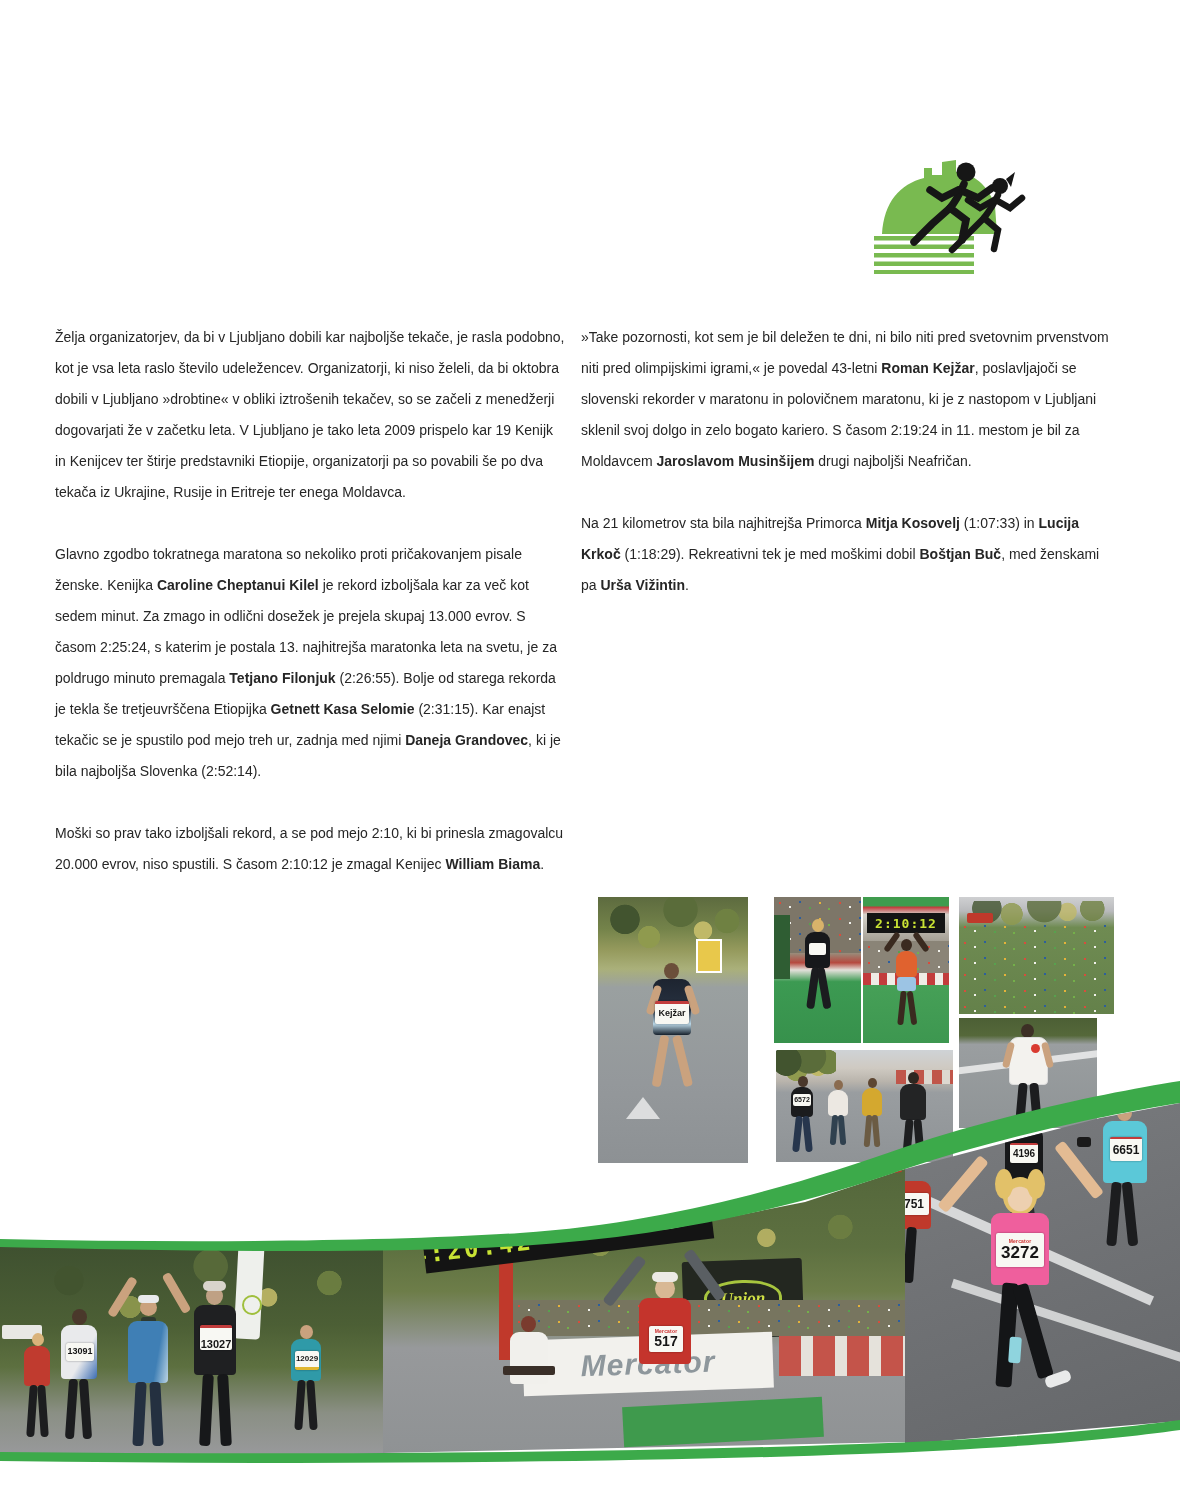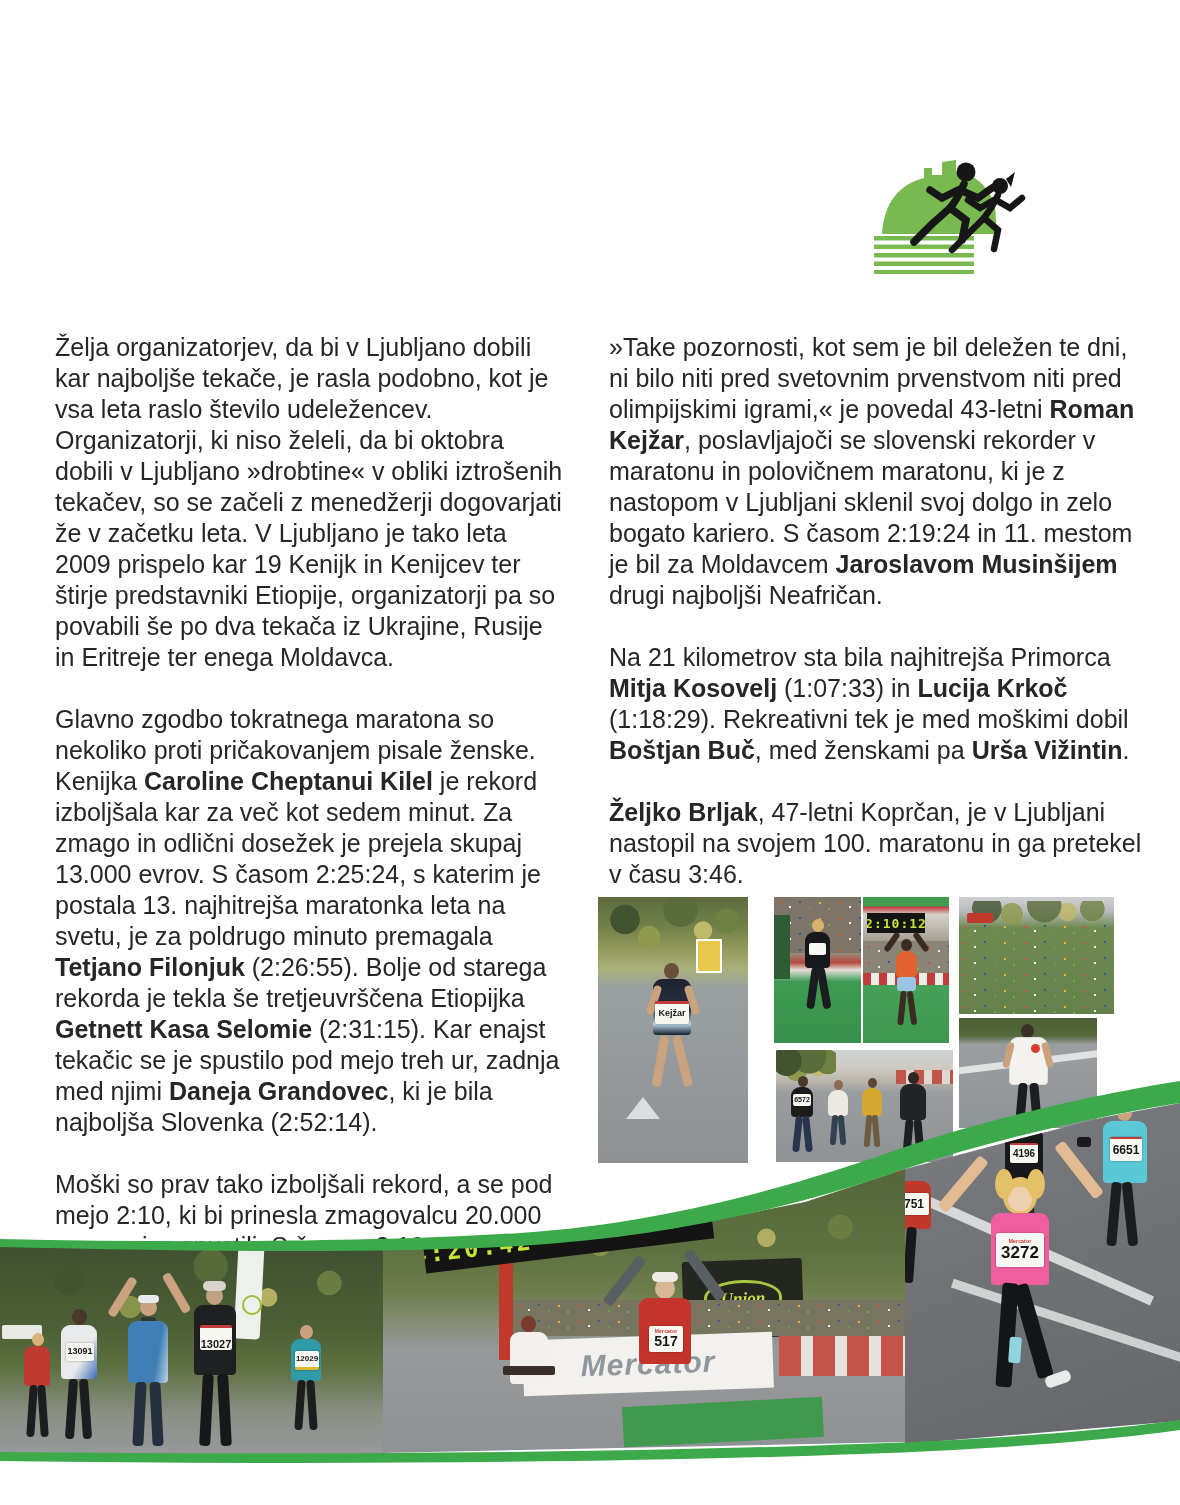--- a/index.html
+++ b/index.html
@@ -7,23 +7,23 @@
   .page{ position:relative; width:1180px; height:1505px; background:#fff; overflow:hidden;
          font-family:"Liberation Sans","DejaVu Sans",sans-serif; color:var(--ink); }
 
   
   .title{ position:absolute; top:64px; left:0; width:1180px; text-align:center;
           font-weight:bold; color:var(--green); font-size:50px; line-height:70px; letter-spacing:-1px; }
   .title div{ white-space:nowrap; }
   .logo{ position:absolute; left:872px; top:146px; width:168px; height:128px; }
 
   
-  .columns{ position:absolute; top:332px; left:55px; width:1078px;
-            display:grid; grid-template-columns:512px 533px; column-gap:42px;
-            font-size:25px; line-height:31px; }
+  .columns{ position:absolute; top:322px; left:55px; width:1078px;
+            display:grid; grid-template-columns:512px 533px; column-gap:14px;
+            font-size:14px; line-height:31px; }
   .para{ margin:0 0 31px 0; }
   .para b{ font-weight:bold; }
 
   
   .ph{ position:absolute; overflow:hidden; }
   .abs{ position:absolute; }
   .torso{ position:absolute; border-radius:9px 9px 4px 4px; }
   .head{ position:absolute; border-radius:50%; }
   .limb{ position:absolute; border-radius:4px; }
   .bib{ position:absolute; background:#f8f8f3; color:#161616; font-weight:bold; text-align:center;
@@ -87,21 +87,20 @@
 
   <div class="columns">
     <div id="col-left">
         <p class="para"><span>Želja organizatorjev, da bi v Ljubljano dobili kar najboljše tekače, je rasla podobno, kot je vsa leta raslo število udeležencev. Organizatorji, ki niso želeli, da bi oktobra dobili v Ljubljano »drobtine« v obliki iztrošenih tekačev, so se začeli z menedžerji dogovarjati že v začetku leta. V Ljubljano je tako leta 2009 prispelo kar 19 Kenijk in Kenijcev ter štirje predstavniki Etiopije, organizatorji pa so povabili še po dva tekača iz Ukrajine, Rusije in Eritreje ter enega Moldavca.</span></p>
         <p class="para"><span>Glavno zgodbo tokratnega maratona so nekoliko proti pričakovanjem pisale ženske. Kenijka </span><b>Caroline Cheptanui Kilel</b><span> je rekord izboljšala kar za več kot sedem minut. Za zmago in odlični dosežek je prejela skupaj 13.000 evrov. S časom 2:25:24, s katerim je postala 13. najhitrejša maratonka leta na svetu, je za poldrugo minuto premagala </span><b>Tetjano Filonjuk</b><span> (2:26:55). Bolje od starega rekorda je tekla še tretjeuvrščena Etiopijka </span><b>Getnett Kasa Selomie</b><span> (2:31:15). Kar enajst tekačic se je spustilo pod mejo treh ur, zadnja med njimi </span><b>Daneja Grandovec</b><span>, ki je bila najboljša Slovenka (2:52:14).</span></p>
         <p class="para"><span>Moški so prav tako izboljšali rekord, a se pod mejo 2:10, ki bi prinesla zmagovalcu 20.000 evrov, niso spustili. S časom 2:10:12 je zmagal Kenijec </span><b>William Biama</b><span>.</span></p>
       </div>
     <div id="col-right">
         <p class="para"><span>»Take pozornosti, kot sem je bil deležen te dni, ni bilo niti pred svetovnim prvenstvom niti pred olimpijskimi igrami,« je povedal 43-letni </span><b>Roman Kejžar</b><span>, poslavljajoči se slovenski rekorder v maratonu in polovičnem maratonu, ki je z nastopom v Ljubljani sklenil svoj dolgo in zelo bogato kariero. S časom 2:19:24 in 11. mestom je bil za Moldavcem </span><b>Jaroslavom Musinšijem</b><span> drugi najboljši Neafričan.</span></p>
         <p class="para"><span>Na 21 kilometrov sta bila najhitrejša Primorca </span><b>Mitja Kosovelj</b><span> (1:07:33) in </span><b>Lucija Krkoč</b><span> (1:18:29). Rekreativni tek je med moškimi dobil </span><b>Boštjan Buč</b><span>, med ženskami pa </span><b>Urša Vižintin</b><span>.</span></p>
-        <p class="para"><b>Željko Brljak</b><span>, 47-letni Koprčan, je v Ljubljani nastopil na svojem 100. maratonu in ga pretekel v času 3:46.</span></p>
       </div>
   </div>
 
   <div class="ph" style="left:598px;top:897px;width:150px;height:266px;
               background:linear-gradient(180deg,#5d6b3f 0%,#74834a 12%,#959a5d 20%,#aab07a 27%,#9aa0a0 34%,#94989b 70%,#8d9194 100%);">
     <div class="abs foliage" style="left:0;top:0;width:150px;height:80px;"></div>
     <div class="abs" style="left:98px;top:42px;width:22px;height:30px;background:#e8c84b;border:2px solid #fff;"></div>
     <div class="abs" style="left:28px;top:200px;width:0;height:0;border-left:17px solid transparent;border-right:17px solid transparent;border-bottom:22px solid #e9eaea;opacity:.85;"></div>
     <div class="fig">
       <div class="head" style="left:66px;top:66px;width:15px;height:16px;background:#6b4f3a;"></div>
@@ -128,21 +127,21 @@
         </div>
       <div class="limb" style="left:35px;top:70px;width:8px;height:42px;background:#1b1c1f;transform:rotate(8deg);"></div>
       <div class="limb" style="left:46px;top:70px;width:8px;height:42px;background:#1b1c1f;transform:rotate(-10deg);"></div>
     </div>
   </div>
 
   <div class="ph" style="left:863px;top:897px;width:86px;height:146px;
               background:linear-gradient(180deg,#3f9c4e 0%,#3f9c4e 6%,#c23c3c 7%,#d6d2cb 12%,#8a8477 40%,#e6e2dc 52%,#46a057 60%,#3d9750 100%);">
     <div class="abs crowdtex" style="left:0;top:44px;width:86px;height:32px;background-color:#8a8477;"></div>
     <div class="abs" style="left:0;top:76px;width:86px;height:12px;background:repeating-linear-gradient(90deg,#c23c3c 0 8px,#efece6 8px 16px);"></div>
-    <div class="led" style="position:absolute;left:4px;top:16px;width:58px;height:20px;font-size:13px;letter-spacing:1px;justify-content:center;">
+    <div class="led" style="position:absolute;left:4px;top:16px;width:78px;height:20px;font-size:13px;letter-spacing:1px;justify-content:center;">
       <span>2:10:12</span>
     </div>
     <div class="fig">
       <div class="head" style="left:38px;top:42px;width:11px;height:12px;background:#3a2a1f;"></div>
       <div class="limb" style="left:26px;top:34px;width:6px;height:22px;background:#3a2a1f;transform:rotate(35deg);"></div>
       <div class="limb" style="left:55px;top:34px;width:6px;height:22px;background:#3a2a1f;transform:rotate(-35deg);"></div>
       <div class="torso" style="left:33px;top:54px;width:21px;height:26px;background:#e0622f;"></div>
       <div class="torso" style="left:34px;top:80px;width:19px;height:14px;background:#9cc4e4;border-radius:3px;"></div>
       <div class="limb" style="left:36px;top:94px;width:6px;height:34px;background:#3a2a1f;transform:rotate(6deg);"></div>
       <div class="limb" style="left:46px;top:94px;width:6px;height:34px;background:#3a2a1f;transform:rotate(-8deg);"></div>

